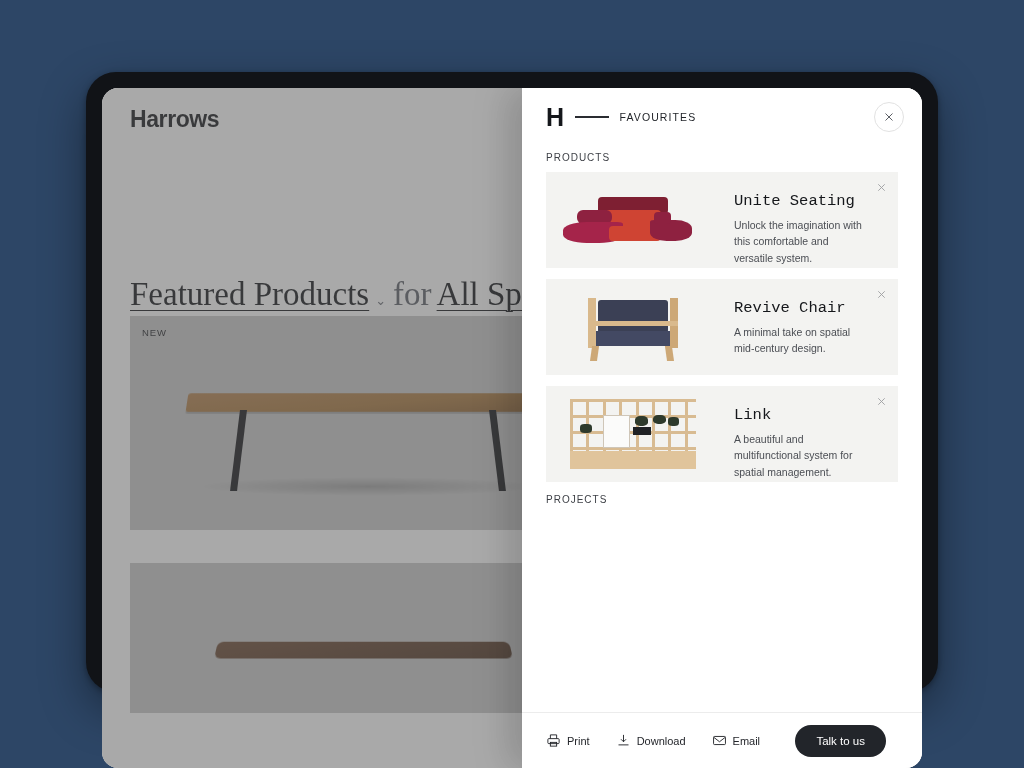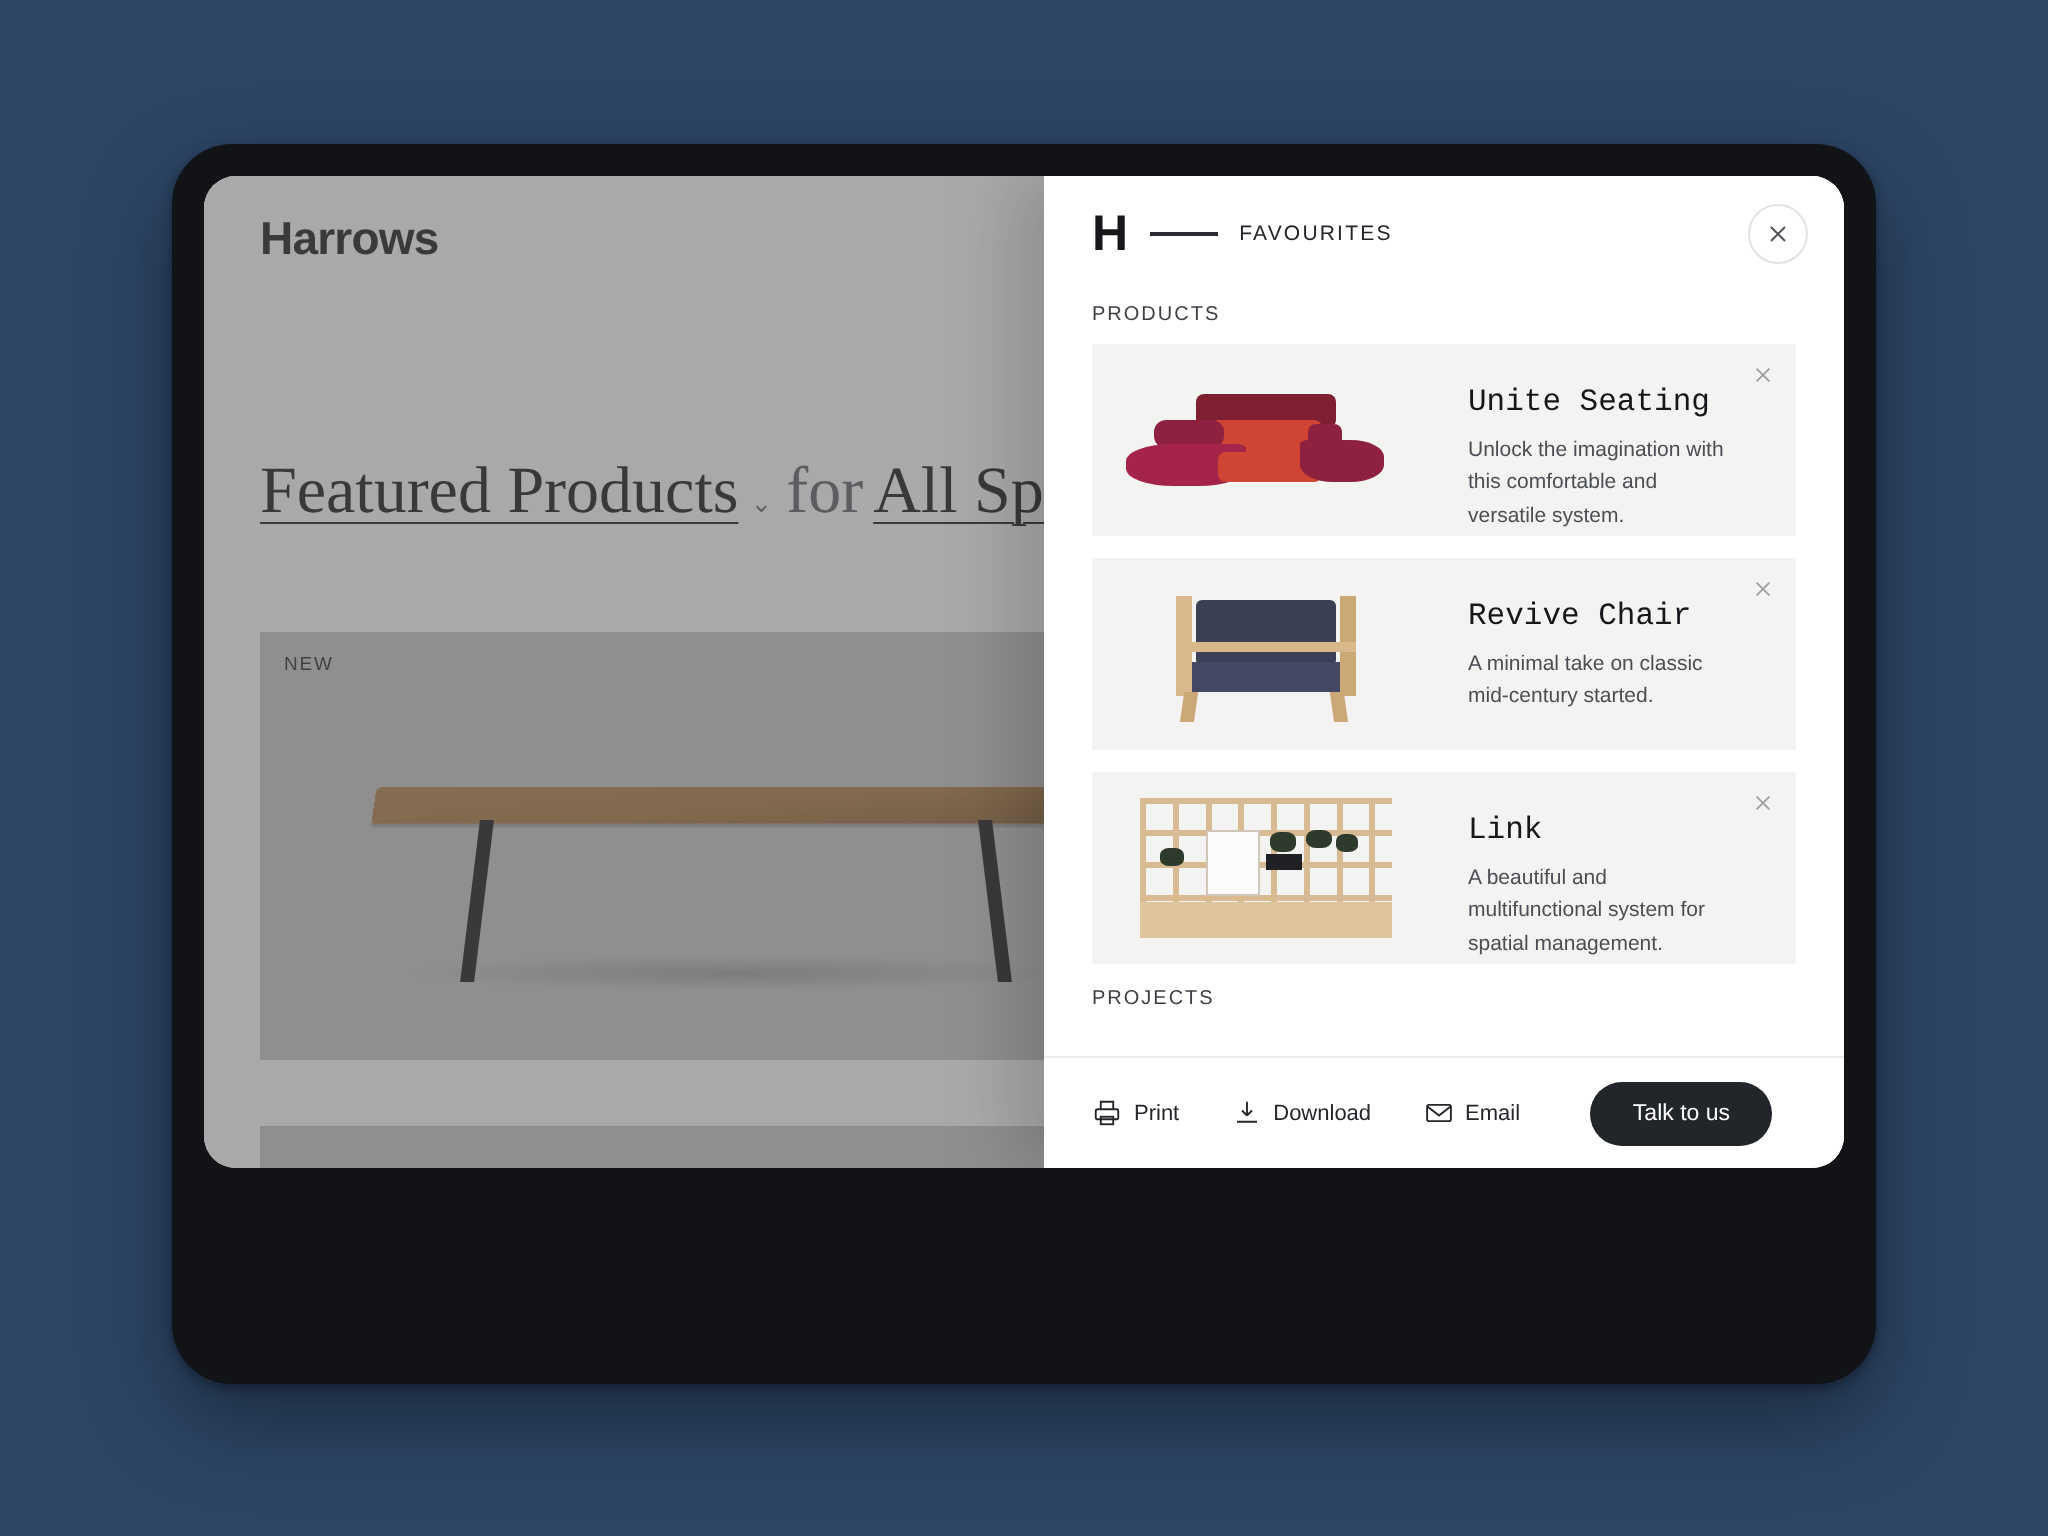--- a/index.html
+++ b/index.html
@@ -15,21 +15,21 @@
     position: absolute;
     left: 86px; top: 72px;
     width: 852px; height: 620px;
     background: #111317;
     border-radius: 30px;
     box-shadow: 0 18px 46px rgba(0,0,0,.40), 0 2px 6px rgba(0,0,0,.35);
   }
   #screen {
     position: absolute;
     left: 16px; top: 16px;
-    width: 820px; height: 496px;
+    width: 820px; height: 680px;
     border-radius: 16px;
     overflow: hidden;
     background: #a3a3a3;
   }
 
   
   #site {
     position: absolute; inset: 0;
     background: #ffffff;
   }
@@ -44,21 +44,21 @@
   }
   .nav-links { margin-left: auto; display: flex; gap: 34px; padding-right: 10px; }
   .nav-link { font-size: 12.5px; color: #1c1f24; white-space: nowrap; }
 
   .headline {
     position: absolute; top: 140px; left: 28px; right: 10px;
     font-family: "Liberation Serif", serif;
     font-size: 33px; color: #14161a; white-space: nowrap;
     display: flex; align-items: baseline; gap: 5px;
   }
-  .hl-underline { text-decoration: underline; text-underline-offset: 5px; text-decoration-thickness: 1.2px; }
+  .hl-underline { text-decoration: underline; text-underline-offset: 5px; text-decoration-thickness: 1.2px; margin-top: 48px; }
   .hl-for { color: #5d6169; }
   .hl-chev { font-size: 13px; color: #6a6e76; margin: 0 2px 0 1px; }
 
   .grid {
     position: absolute; top: 228px; left: 28px; right: -180px;
     display: grid; grid-template-columns: 1fr 1fr; gap: 22px;
   }
   .tile { position: relative; text-align: right; }
   .tile-img {
     position: relative; width: 100%; height: 214px;
@@ -314,21 +314,21 @@
               <i style="position:absolute;left:25%;top:54%;width:50%;height:16%;background:#434963;border-radius:3px;"></i>
               <i style="position:absolute;left:24%;top:20%;width:5%;height:52%;background:#d9b98c;"></i>
               <i style="position:absolute;left:71%;top:20%;width:5%;height:52%;background:#cda877;"></i>
               <i style="position:absolute;left:24%;top:44%;width:52%;height:5%;background:#d9b98c;"></i>
               <i style="position:absolute;left:26%;top:70%;width:4%;height:16%;background:#cda877;transform:skewX(-8deg);"></i>
               <i style="position:absolute;left:69%;top:70%;width:4%;height:16%;background:#cda877;transform:skewX(8deg);"></i>
             </div>
           </div>
           <div class="card-text">
             <div class="card-title">Revive Chair</div>
-            <div class="card-desc">A minimal take on classic mid-century started.</div>
+            <div class="card-desc">A minimal take on spatial mid-century design.</div>
           </div>
           <span class="card-x">
             <svg viewBox="0 0 24 24" width="11" height="11" stroke="#4a4d53" stroke-width="2" fill="none">
               <path d="M5 5 19 19 M19 5 5 19"></path>
             </svg>
           </span>
         </div>
 
         <div class="fav-card">
           <div class="card-thumb">

